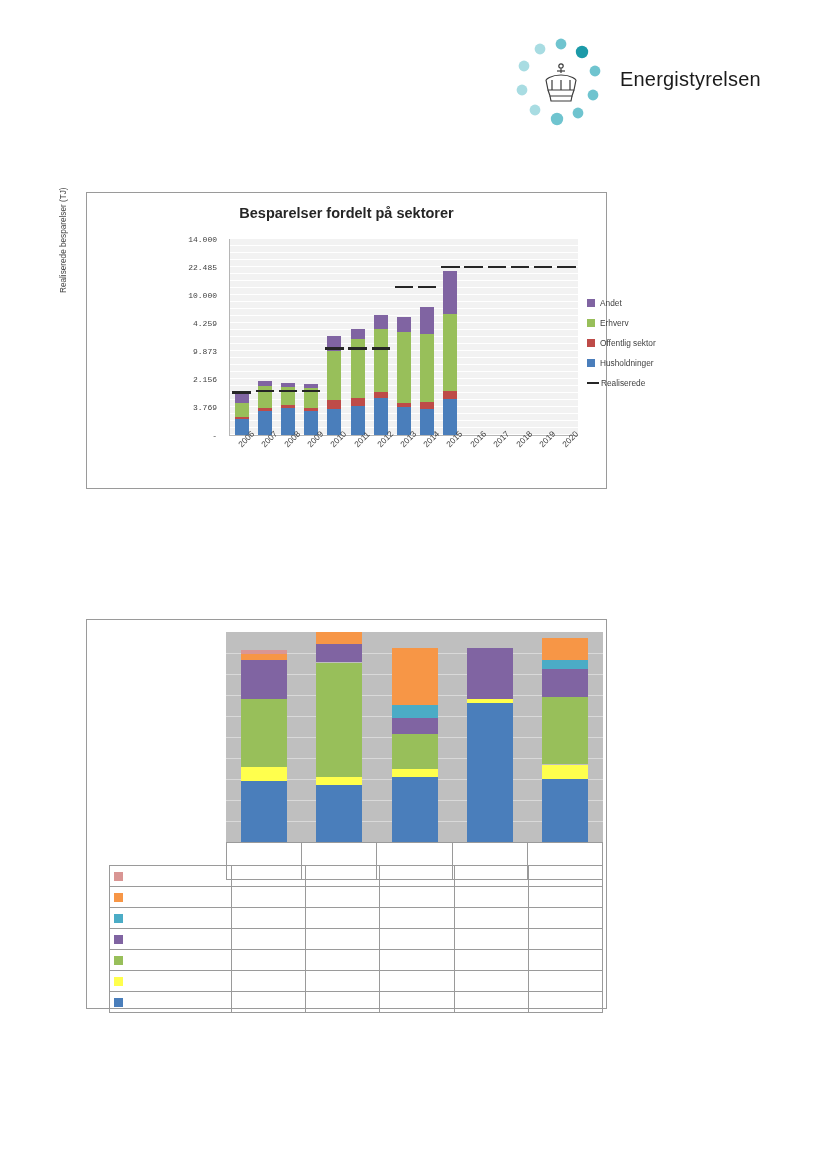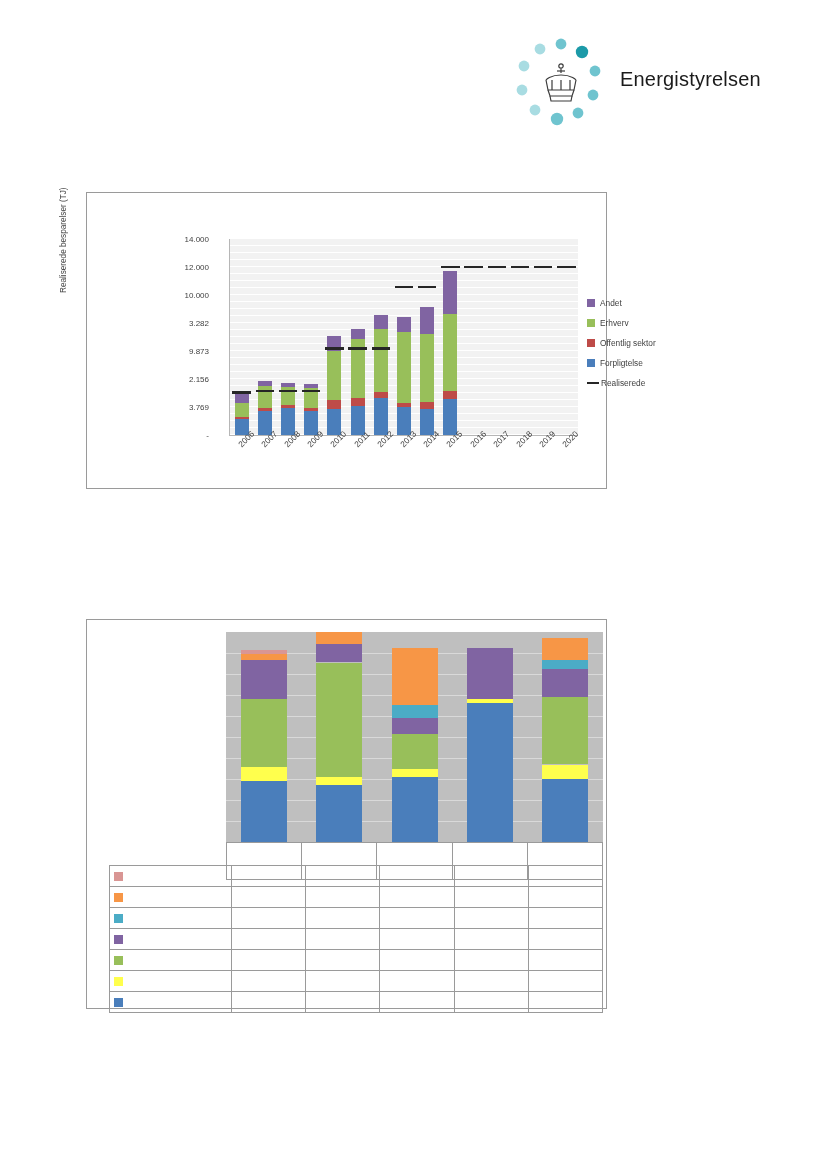--- a/index.html
+++ b/index.html
@@ -81,26 +81,27 @@
   }
   .gridline {
     position: absolute;
     left: 0;
     width: 100%;
     height: 1px;
     background: #ffffff;
   }
   .ytick-label {
     position: absolute;
-    right: 16px;
+    right: 8px;
     font-size: 8px;
     color: #3f3f3f;
     text-align: center;
     transform: translateY(-50%);
     white-space: nowrap;
+    font-family: Liberation Mono, monospace;
   }
   .ylabels {
     position: absolute;
     left: 92px;
     top: 46px;
     width: 46px;
     height: 196px;
   }
   .yaxis-title {
     position: absolute;
@@ -260,30 +261,31 @@
       <path d="M8 18 L10 28 L36 28 L38 18"></path>
       <path d="M10 28 L12 34 L34 34 L36 28"></path>
       <path d="M12 34 L13 39 L33 39 L34 34"></path>
       <path d="M14 18 L14 28 M23 18 L23 28 M32 18 L32 28"></path>
     </g>
   </svg>
   <div class="logo-text">Energistyrelsen</div>
 </div>
 
 <div class="chart-frame">
+  <div class="chart-title">Besparelser fordelt på sektorer</div>
 
   <div class="yaxis-title">Realiserede besparelser (TJ)</div>
   <div class="ylabels" id="c1-ylabels">
       <div class="ytick-label" style="top: 196px;">-</div>
       <div class="ytick-label" style="top: 168px;">3.769</div>
       <div class="ytick-label" style="top: 140px;">2.156</div>
       <div class="ytick-label" style="top: 112px;">9.873</div>
-      <div class="ytick-label" style="top: 84px;">3.282</div>
+      <div class="ytick-label" style="top: 84px;">4.259</div>
       <div class="ytick-label" style="top: 56px;">10.000</div>
-      <div class="ytick-label" style="top: 28px;">12.000</div>
+      <div class="ytick-label" style="top: 28px;">22.485</div>
       <div class="ytick-label" style="top: 0px;">14.000</div>
     </div>
 
   <div class="plot" id="c1-plot">
       <div class="gridline" style="bottom: 0px;"></div>
       <div class="gridline" style="bottom: 28px;"></div>
       <div class="gridline" style="bottom: 56px;"></div>
       <div class="gridline" style="bottom: 84px;"></div>
       <div class="gridline" style="bottom: 112px;"></div>
       <div class="gridline" style="bottom: 140px;"></div>
@@ -402,21 +404,21 @@
       <div class="legend-row">
         <span class="legend-swatch" style="background: rgb(152, 191, 90);"></span>
         <span>Erhverv</span>
       </div>
       <div class="legend-row">
         <span class="legend-swatch" style="background: rgb(190, 75, 72);"></span>
         <span>Offentlig sektor</span>
       </div>
       <div class="legend-row">
         <span class="legend-swatch" style="background: rgb(74, 126, 187);"></span>
-        <span>Forpligtelse</span>
+        <span>Husholdninger</span>
       </div>
       <div class="legend-row">
         <span class="legend-dash"></span>
         <span>Realiserede</span>
       </div>
     </div>
 <div class="xlabel" style="left: 148.6px; top: 249px;">2006</div>
     <div class="xlabel" style="left: 171.8px; top: 249px;">2007</div>
     <div class="xlabel" style="left: 195px; top: 249px;">2008</div>
     <div class="xlabel" style="left: 218.2px; top: 249px;">2009</div>

